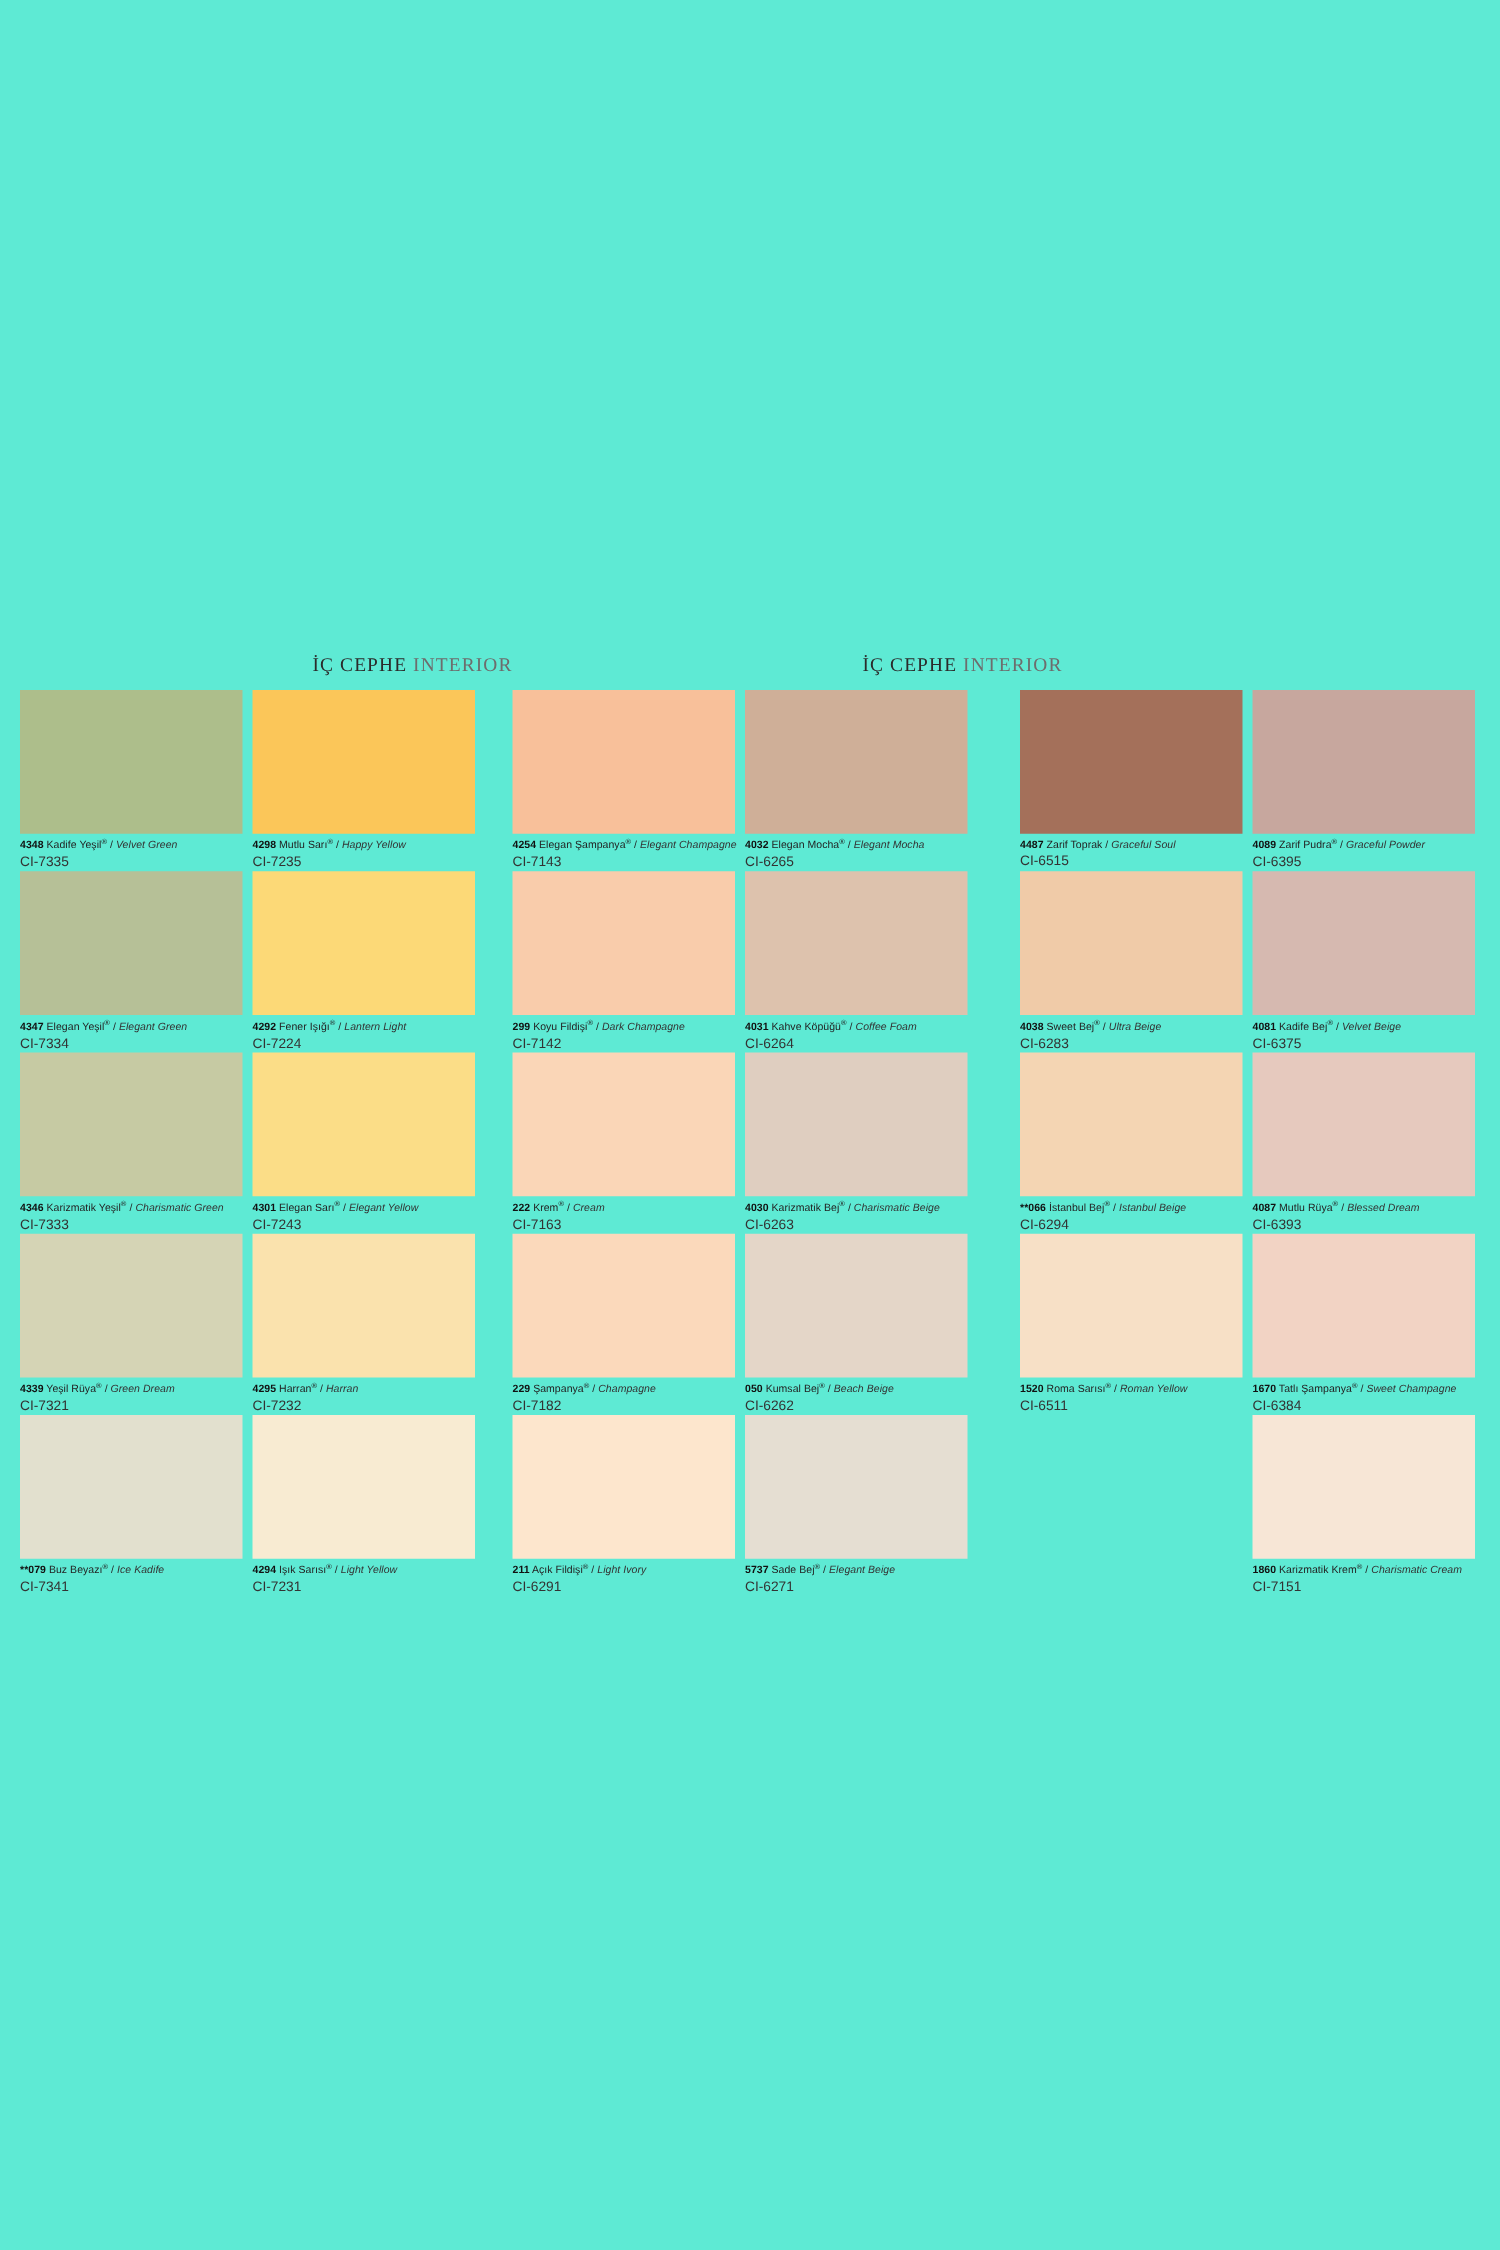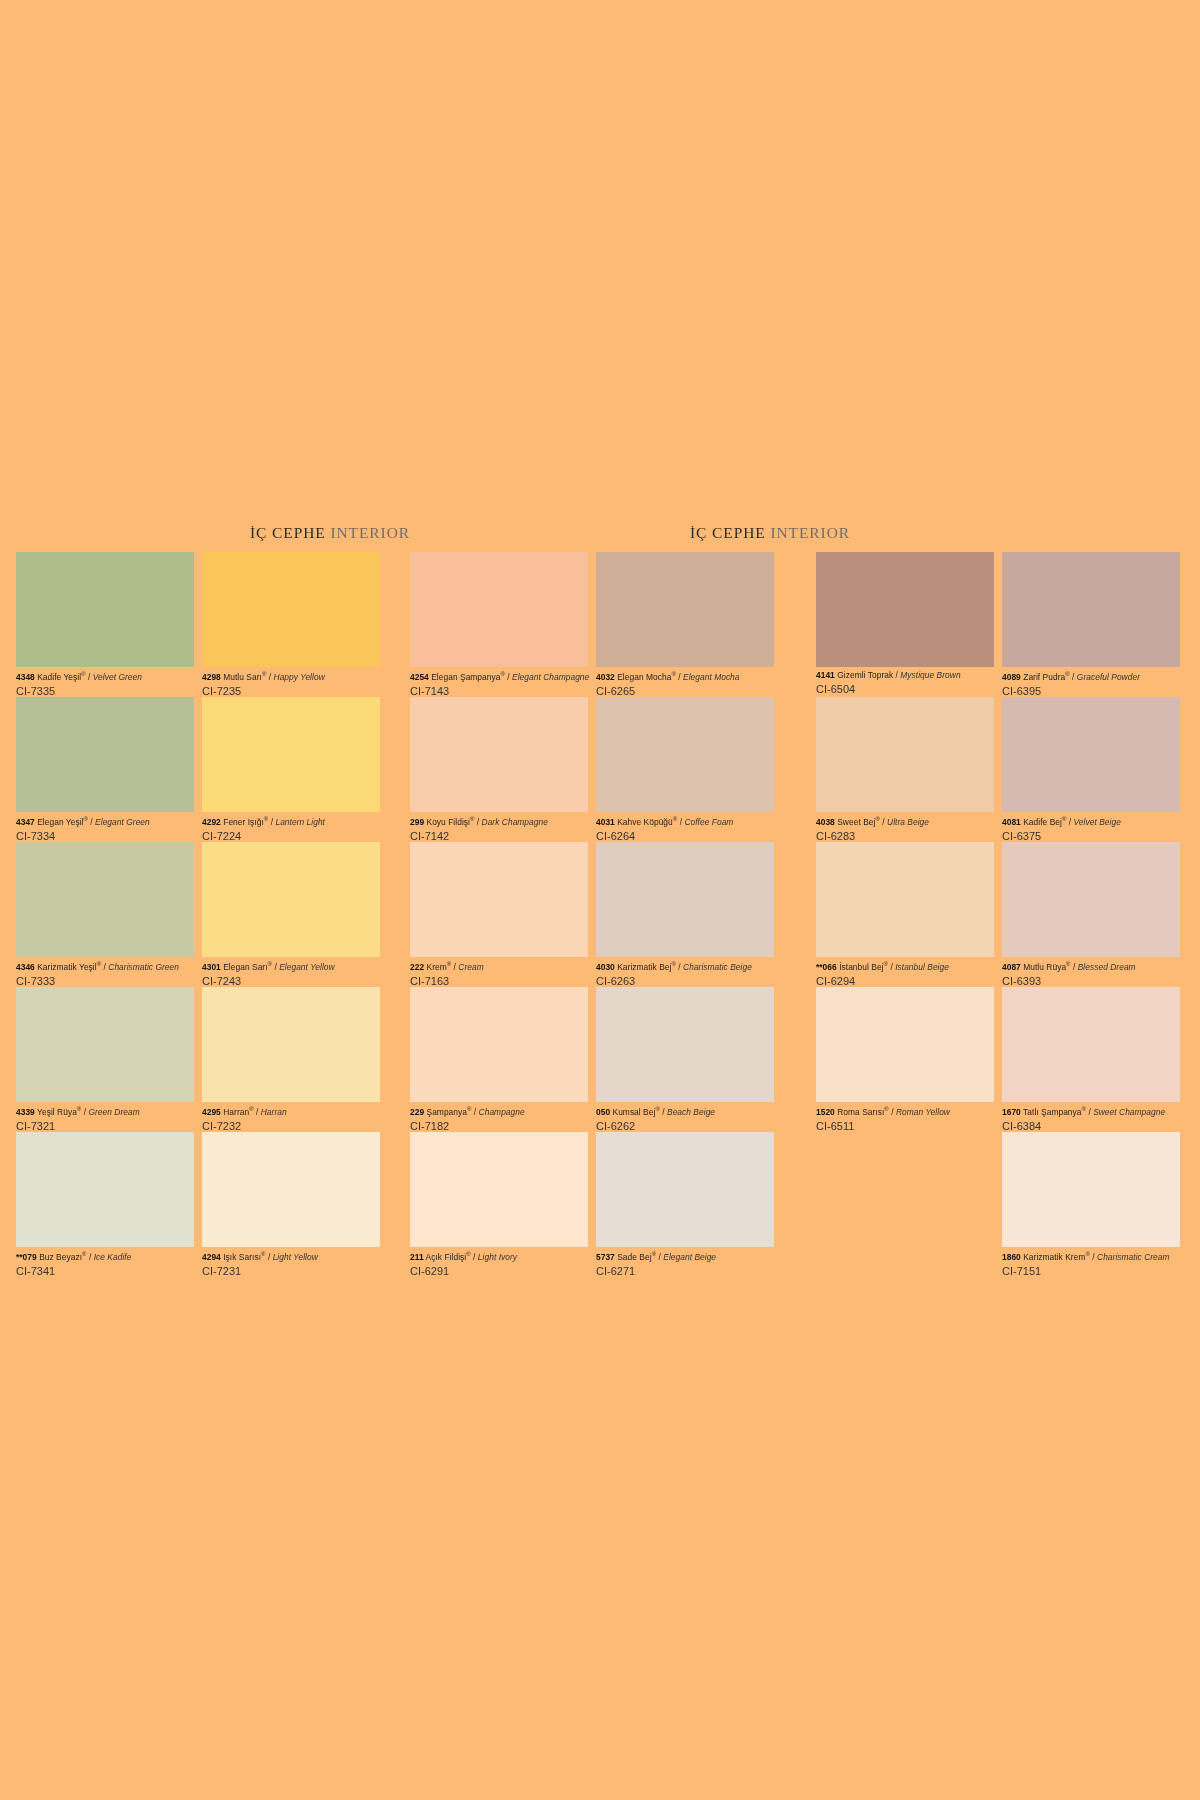--- a/index.html
+++ b/index.html
@@ -15,21 +15,21 @@
     overflow: hidden;
   }
 
   
   #sheet {
     position: absolute;
     left: 0;
     top: 0;
     width: 1200px;
     height: 1800px;
-    background: #fdba74;
+    background: #5eead4;
   }
 
   
   #header {
     position: absolute;
     left: 0;
     top: 510px;
     width: 1200px;
     height: 36px;
     display: flex;
@@ -327,24 +327,24 @@
             <div class="caption">
               <div class="cap-line1"><span class="code">5737</span> <span class="tr">Sade Bej</span><span class="reg">®</span><span class="sep"> / </span><span class="en">Elegant Beige</span></div>
               <div class="cap-line2">CI-6271</div>
             </div>
           </div>
         </div>
       </div>
       <div class="group" style="left: 800px;">
         <div class="col" style="left: 0px;">
           <div class="cell">
-            <div class="chip" style="background: rgb(184, 144, 124);"></div>
-            <div class="caption">
-              <div class="cap-line1"><span class="code">4141</span> <span class="tr">Gizemli Toprak</span><span class="sep"> / </span><span class="en">Mystique Brown</span></div>
-              <div class="cap-line2">CI-6504</div>
+            <div class="chip" style="background: rgb(164, 112, 90);"></div>
+            <div class="caption">
+              <div class="cap-line1"><span class="code">4487</span> <span class="tr">Zarif Toprak</span><span class="sep"> / </span><span class="en">Graceful Soul</span></div>
+              <div class="cap-line2">CI-6515</div>
             </div>
           </div>
           <div class="cell">
             <div class="chip" style="background: rgb(240, 203, 168);"></div>
             <div class="caption">
               <div class="cap-line1"><span class="code">4038</span> <span class="tr">Sweet Bej</span><span class="reg">®</span><span class="sep"> / </span><span class="en">Ultra Beige</span></div>
               <div class="cap-line2">CI-6283</div>
             </div>
           </div>
           <div class="cell">

